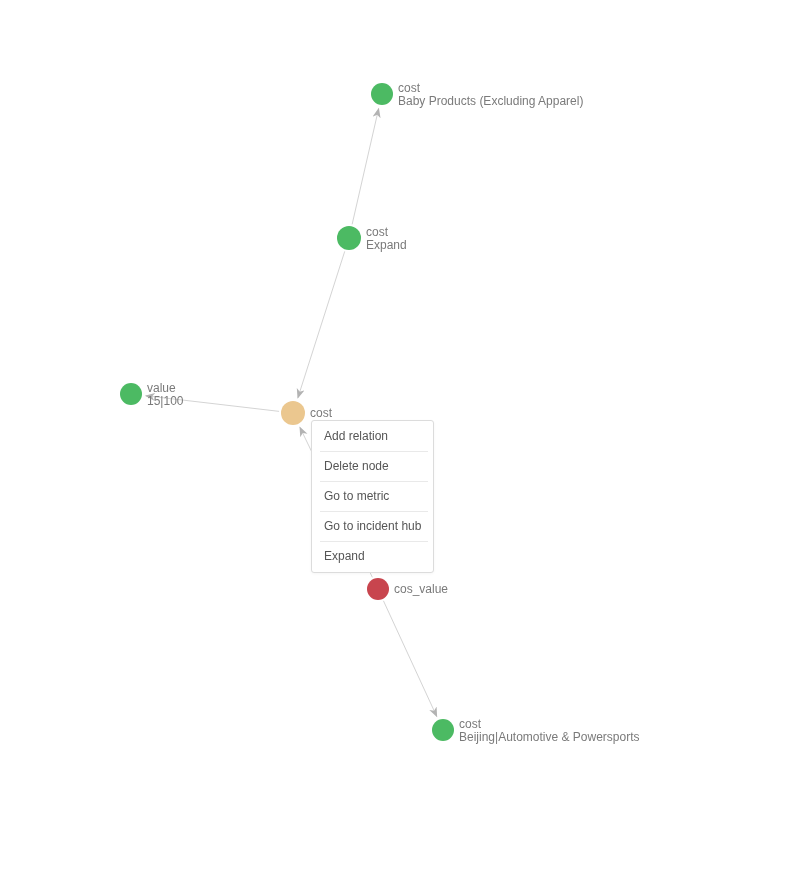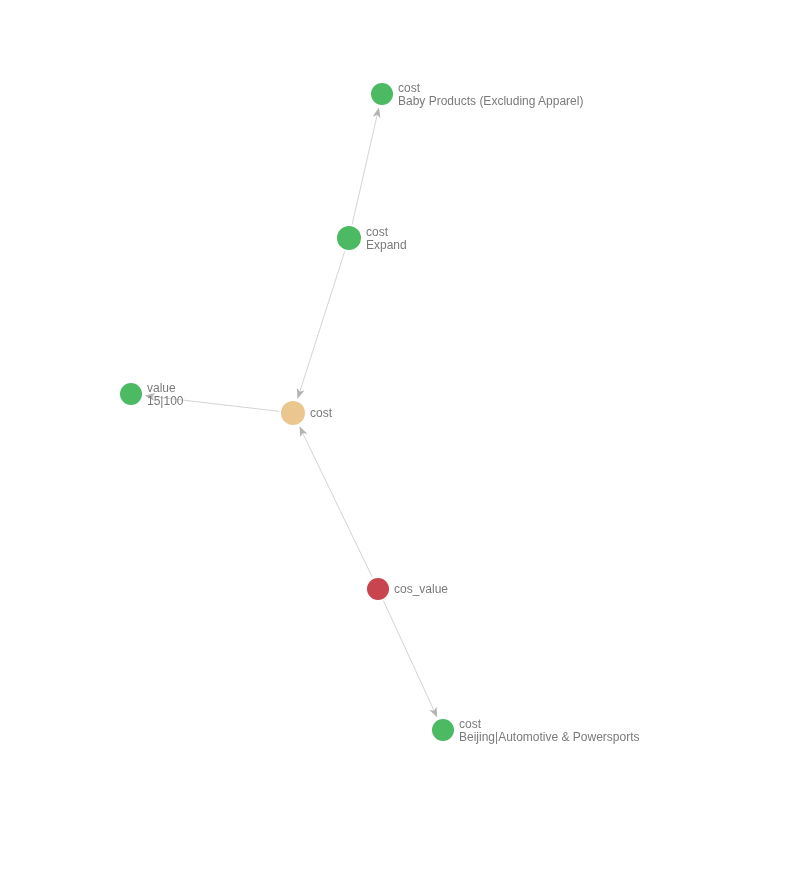--- a/index.html
+++ b/index.html
@@ -106,14 +106,25 @@
       </div>
       <div class="node-label" style="left: 394px; top: 589px; color: rgb(122, 122, 122); text-align: center;">
         <div>cos_value</div>
       </div>
       <div class="node-label" style="left: 459px; top: 730px; color: rgb(122, 122, 122);">
         <div>cost</div>
         <div>Beijing|Automotive &amp; Powersports</div>
       </div>
     </div>
 
+  <div class="context-menu" id="context-menu" style="left: 311px; top: 420px; width: 121px;">
+    <div class="menu-item">Add relation</div>
+    <div class="menu-divider"></div>
+    <div class="menu-item">Delete node</div>
+    <div class="menu-divider"></div>
+    <div class="menu-item">Go to metric</div>
+    <div class="menu-divider"></div>
+    <div class="menu-item">Go to incident hub</div>
+    <div class="menu-divider"></div>
+    <div class="menu-item">Expand</div>
+  </div>
 
 </div>
 
 </body></html>

